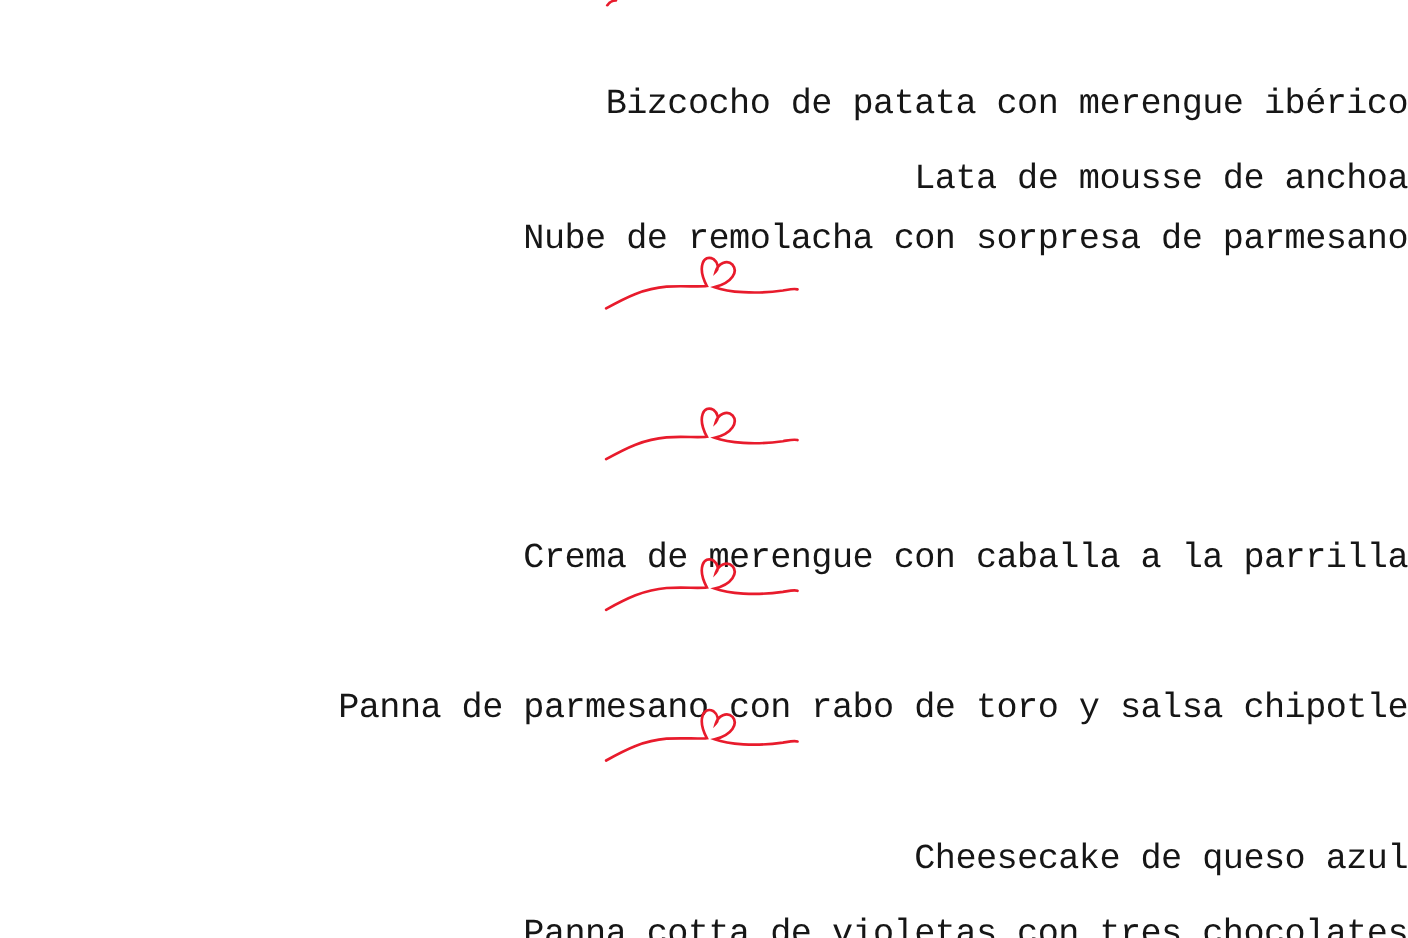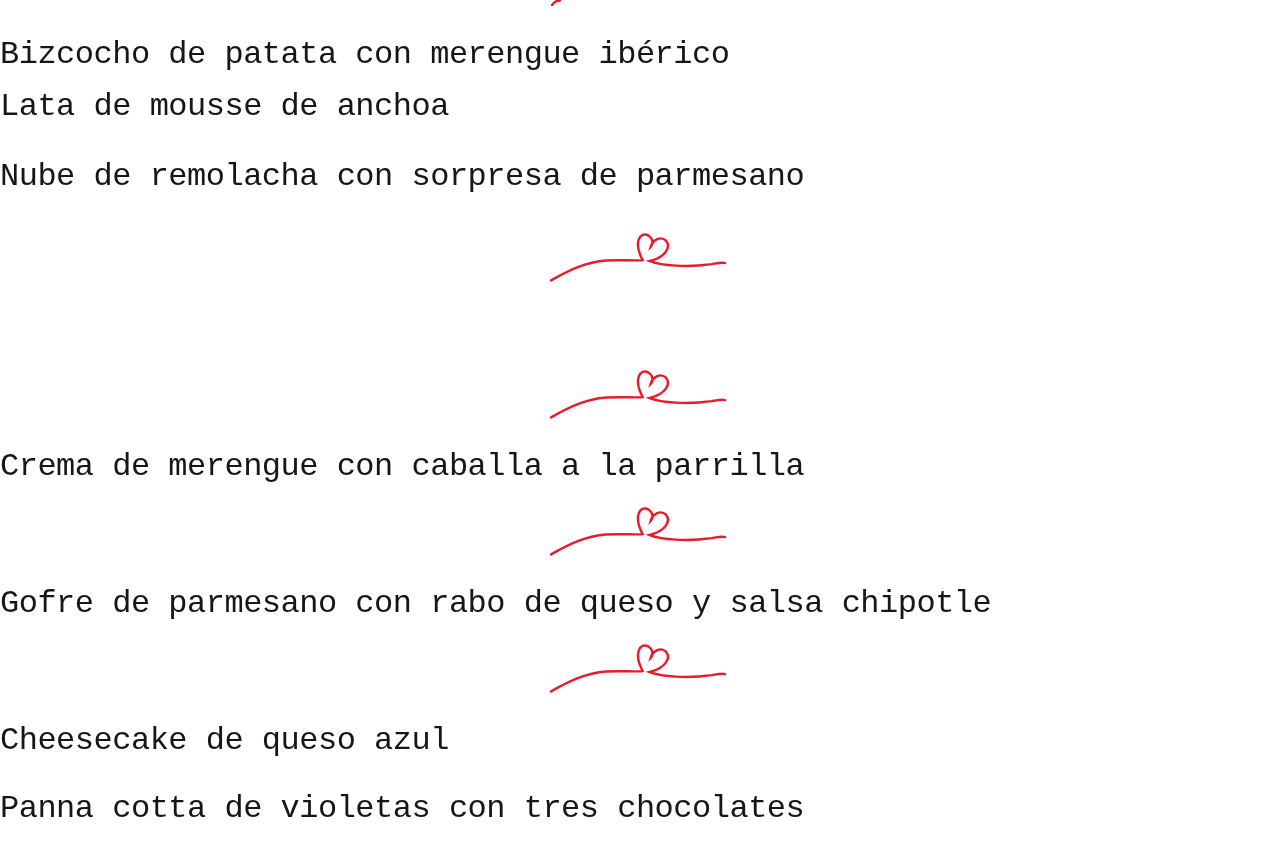--- a/index.html
+++ b/index.html
@@ -9,26 +9,27 @@
     width: 1280px;
     height: 853px;
     background: #ffffff;
     overflow: hidden;
     font-family: "Liberation Mono", "DejaVu Sans Mono", monospace;
   }
   .menu-line {
     position: absolute;
     left: 0;
     width: 100%;
-    text-align: left;
+    text-align: right;
     font-size: 32px;
     line-height: 38px;
     color: #161616;
     letter-spacing: -0.5px;
     white-space: nowrap;
+    margin-top: 40px;
   }
   .divider {
     position: absolute;
     left: 549px;
     width: 178px;
     height: 56px;
   }
   .top-tail {
     position: absolute;
     left: 545px;
@@ -40,21 +41,21 @@
 </head>
 <body>
 
 <div class="page">
 
   <svg class="top-tail" viewBox="0 0 20 6">
     <path d="M 7,5 C 9,2 12,0.5 15,0.5" fill="none" stroke="#e81b2c" stroke-width="2.4" stroke-linecap="round"></path>
   </svg>
 
   <div class="menu-line" style="top:36px">Bizcocho de patata con merengue ibérico</div>
-  <div class="menu-line" style="top:88px">Lata de mousse de anchoa</div>
+  <div class="menu-line" style="top:104px">Lata de mousse de anchoa</div>
   <div class="menu-line" style="top:158px">Nube de remolacha con sorpresa de parmesano</div>
 
   <svg class="divider" style="top:230px" viewBox="0 0 175 52">
     <path d="M 2,48 C 20,38 36,30 56,28.5 C 71,27.5 85,29 92,28
              C 83,11 89,-1 98,4 C 102,7 103,12 100,15
              C 102,8 110,4 115,9 C 120,15 115,25 99,29
              C 111,33.5 135,35.5 160,32 C 166,31 170,30 173,31" fill="none" stroke="#e81b2c" stroke-width="2.4" stroke-linecap="round"></path>
   </svg>
 
 
@@ -67,21 +68,21 @@
 
   <div class="menu-line" style="top:448px">Crema de merengue con caballa a la parrilla</div>
 
   <svg class="divider" style="top:504px" viewBox="0 0 175 52">
     <path d="M 2,48 C 20,38 36,30 56,28.5 C 71,27.5 85,29 92,28
              C 83,11 89,-1 98,4 C 102,7 103,12 100,15
              C 102,8 110,4 115,9 C 120,15 115,25 99,29
              C 111,33.5 135,35.5 160,32 C 166,31 170,30 173,31" fill="none" stroke="#e81b2c" stroke-width="2.4" stroke-linecap="round"></path>
   </svg>
 
-  <div class="menu-line" style="top:585px">Gofre de parmesano con rabo de queso y salsa chipotle</div>
+  <div class="menu-line" style="top:585px">Panna de parmesano con rabo de toro y salsa chipotle</div>
 
   <svg class="divider" style="top:641px" viewBox="0 0 175 52">
     <path d="M 2,48 C 20,38 36,30 56,28.5 C 71,27.5 85,29 92,28
              C 83,11 89,-1 98,4 C 102,7 103,12 100,15
              C 102,8 110,4 115,9 C 120,15 115,25 99,29
              C 111,33.5 135,35.5 160,32 C 166,31 170,30 173,31" fill="none" stroke="#e81b2c" stroke-width="2.4" stroke-linecap="round"></path>
   </svg>
 
   <div class="menu-line" style="top:790px">Panna cotta de violetas con tres chocolates</div>
   <div class="menu-line" style="top:722px">Cheesecake de queso azul</div>

